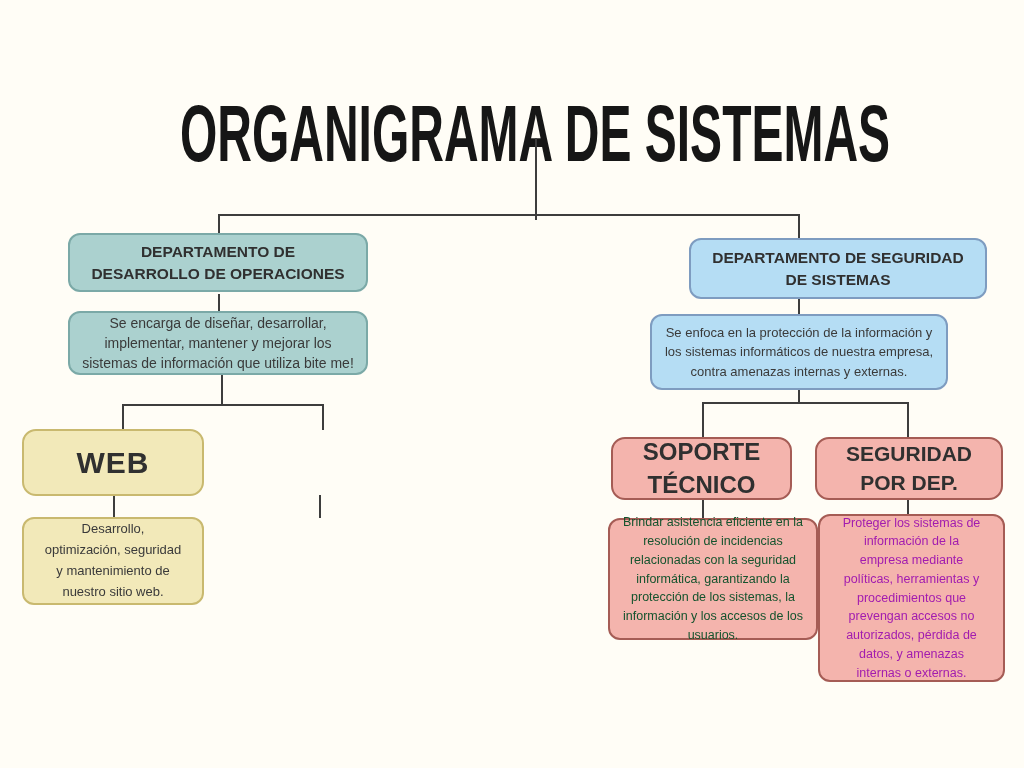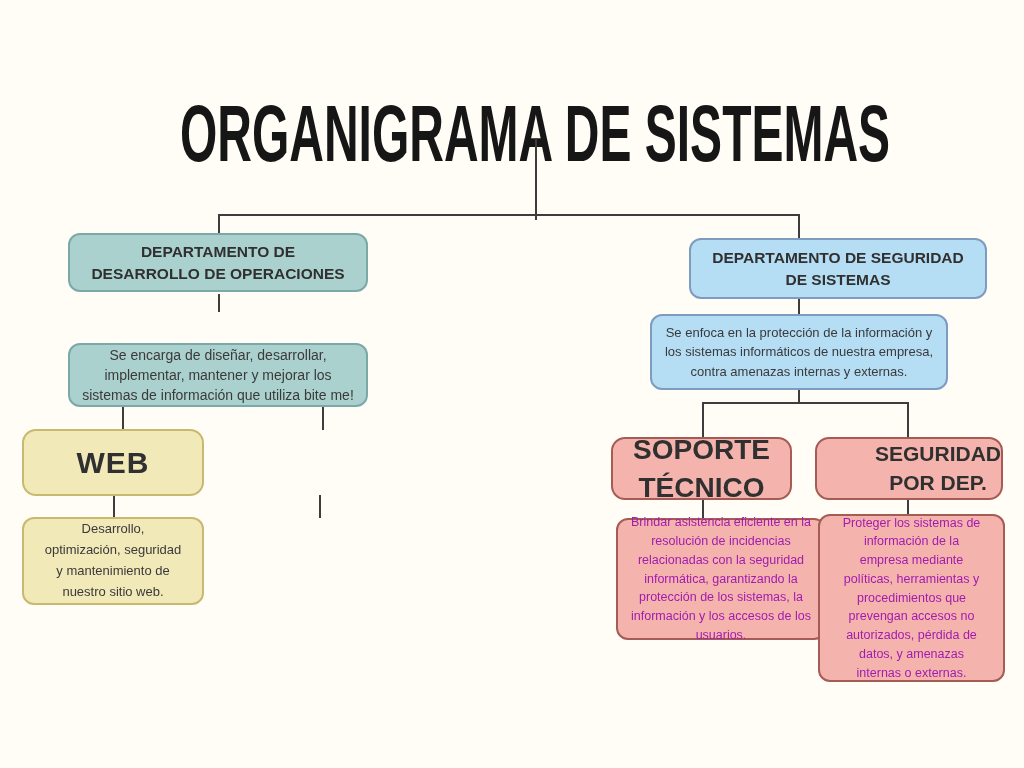--- a/index.html
+++ b/index.html
@@ -36,32 +36,32 @@
   }
   .hdr { font-weight: 700; white-space: pre-line; }
   .teal   { background: #ABD1CF; border: 2px solid #7BA9A7; }
   .blue   { background: #B5DDF4; border: 2px solid #7E9CC0; }
   .yellow { background: #F2E9B9; border: 2px solid #C9B96F; justify-content: center; }
   .pink   { background: #F4B4AD; border: 2px solid #A55C55; }
   .r14 { border-radius: 14px; }
   .r12 { border-radius: 12px; }
 
   .dept-dev-hdr  { left: 68px;  top: 233px; width: 300px; height: 59px; font-size: 15.5px; line-height: 1.4; }
-  .dept-dev-desc { left: 68px;  top: 311px; width: 300px; height: 64px; font-size: 14px;  line-height: 1.45; padding: 12px 8px; color: #3a3a3a; margin-top: 32px; }
+  .dept-dev-desc { left: 68px;  top: 311px; width: 300px; height: 64px; font-size: 14px;  line-height: 1.45; padding: 12px 8px; color: #3a3a3a; }
   .dept-sec-hdr  { left: 648px; top: 238px; width: 298px; height: 61px; font-size: 15.5px; line-height: 1.4; margin-left: 41px; }
   .dept-sec-desc { left: 650px; top: 314px; width: 298px; height: 76px; font-size: 13px;  line-height: 1.5; padding: 4px 6px; color: #3a3a3a; }
 
   .web-hdr    { left: 22px;  top: 429px; width: 182px; height: 67px; font-size: 30px; letter-spacing: 1px; }
   .redes-hdr  { left: 227px; top: 429px; width: 184px; height: 67px; font-size: 17.5px; line-height: 1.45; }
   .web-desc   { left: 22px;  top: 517px; width: 182px; height: 88px; font-size: 13px;   line-height: 1.6;  padding: 8px 20px; color: #3a3a3a; }
   .redes-desc { left: 227px; top: 517px; width: 184px; height: 120px; font-size: 12.5px; line-height: 1.5;  padding: 8px 6px;  color: #3a3a3a; }
 
-  .soporte-hdr    { left: 611px; top: 437px; width: 181px; height: 63px; font-size: 28px; line-height: 1.35; }
-  .seguridad-hdr  { left: 815px; top: 437px; width: 188px; height: 63px; font-size: 21px; line-height: 1.35; justify-content: flex-end; }
-  .soporte-desc   { left: 608px; top: 518px; width: 210px; height: 122px; font-size: 12.5px; line-height: 1.5; padding: 6px 4px; color: #a21caf; margin-left: 8px; }
+  .soporte-hdr    { left: 611px; top: 437px; width: 181px; height: 63px; font-size: 24px; line-height: 1.35; }
+  .seguridad-hdr  { left: 815px; top: 437px; width: 188px; height: 63px; font-size: 21px; line-height: 1.35; }
+  .soporte-desc   { left: 608px; top: 518px; width: 210px; height: 122px; font-size: 12.5px; line-height: 1.5; padding: 6px 4px; color: #14532d; }
   .seguridad-desc { left: 818px; top: 514px; width: 187px; height: 168px; font-size: 12.5px; line-height: 1.5; padding: 6px 20px; color: #a21caf; }
 
   
   .c-trunk          { left: 535px; top: 138px; height: 82px; }
   .c-main           { left: 219px; top: 214px; width: 581px; }
   .c-drop-dev       { left: 218px; top: 214px; height: 20px; }
   .c-drop-sec       { left: 798px; top: 214px; height: 25px; }
   .c-dev-hd         { left: 218px; top: 294px; height: 18px; }
   .c-sec-hd         { left: 798px; top: 298px; height: 17px; }
   .c-dev-split-drop { left: 221px; top: 374px; height: 32px; }

